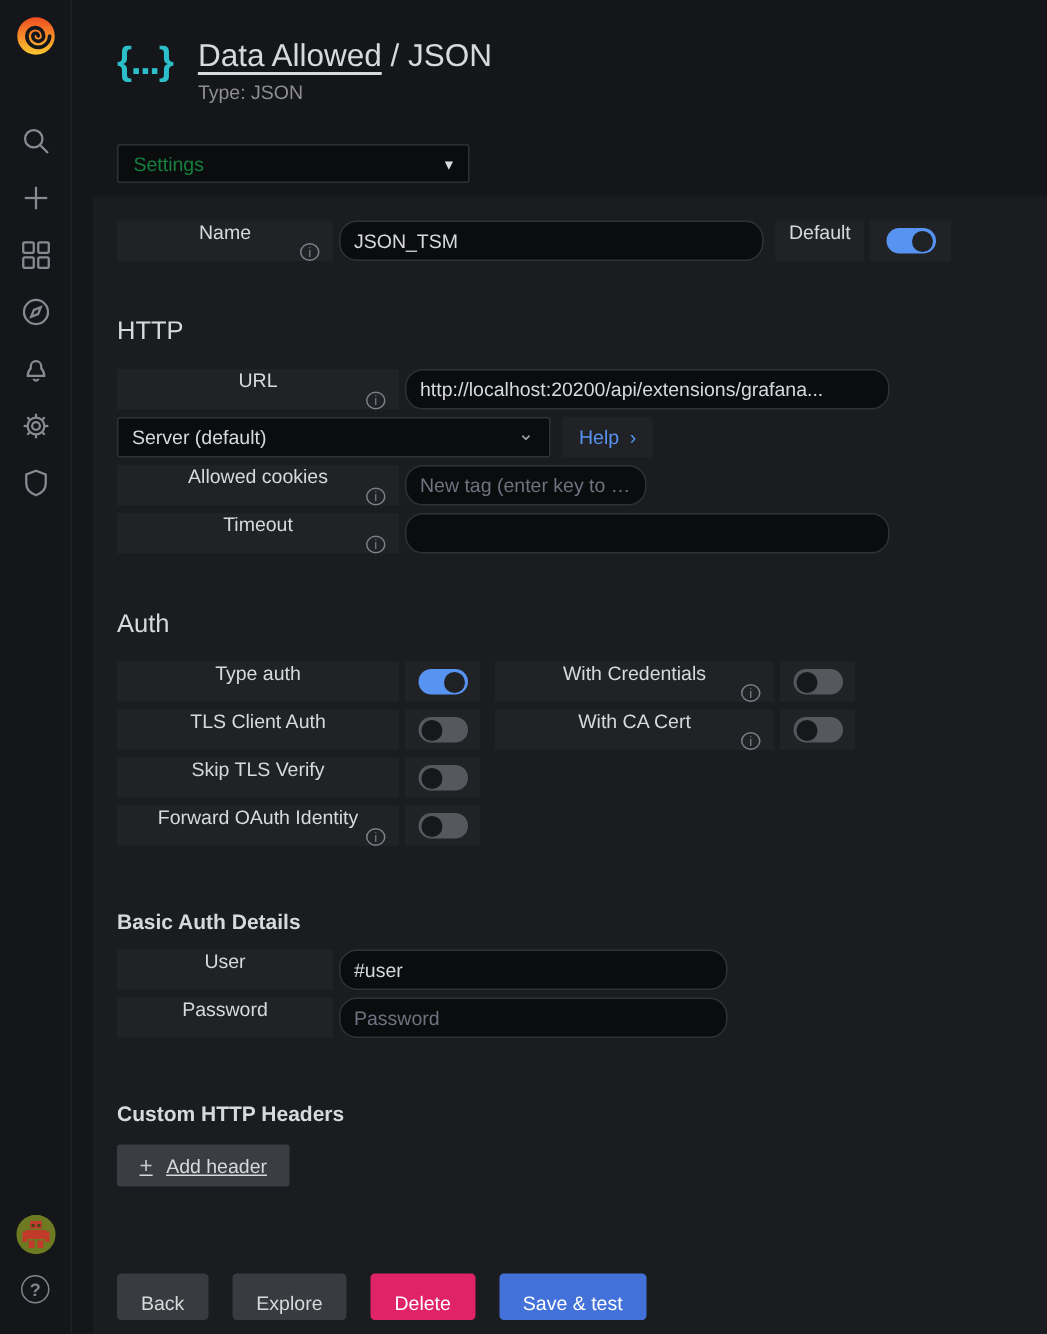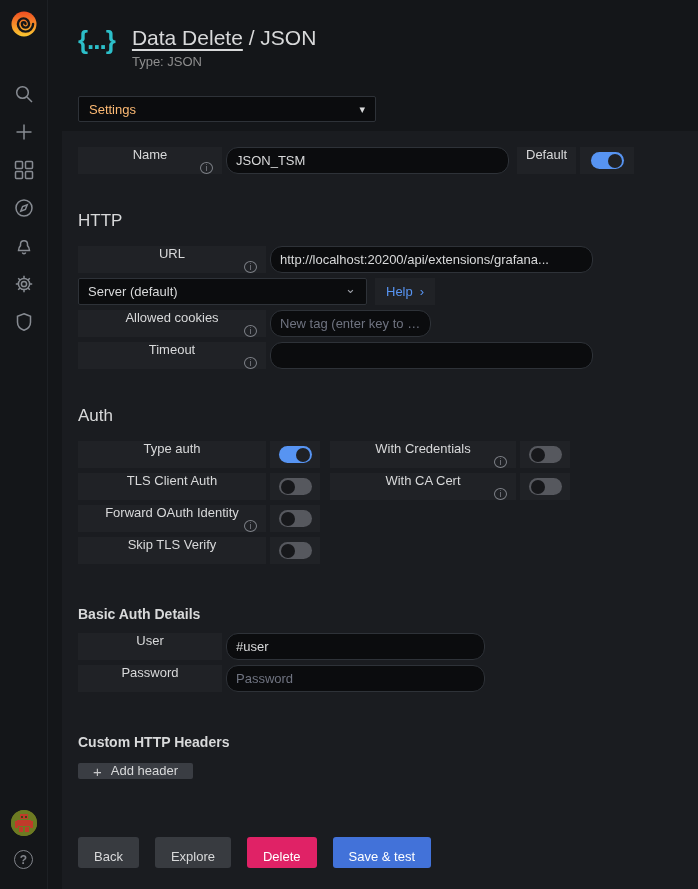--- a/index.html
+++ b/index.html
@@ -30,23 +30,23 @@
 
   
   .main { margin-left:48px; }
   .page-header { padding:26px 0 0 30px; display:flex; }
   .ds-logo { color:#2cbfc9; font-size:26px; font-weight:700; letter-spacing:-1px; margin-right:17px; line-height:1.15; }
   .title-line { font-size:21px; font-weight:500; color:#d8d9da; }
   .title-line .crumb-link { text-decoration:underline; text-underline-offset:4px; cursor:pointer; }
   .subtitle { font-size:13px; color:#8e8e8e; margin-top:4px; }
 
   .tab-select {
-    margin:27px 0 0 30px; width:298px; height:26px;
+    margin:27px 0 0 30px; width:235px; height:26px;
     background:#0b0c0e; border:1px solid #2e3238; border-radius:2px;
-    display:flex; align-items:center; padding:0 10px; font-size:13px; color:#fdba74;
+    display:flex; align-items:center; padding:0 10px; font-size:13px; color:#15803d;
     cursor:pointer; position:relative;
   }
   .tab-select::after { content:"▾"; position:absolute; right:10px; color:#d8d9da; font-size:11px; }
 
   .panel {
     margin-left:14px; margin-top:9px; width:636px; min-height:756px;
     background:#1a1c20; padding:16px 16px 40px 16px;
   }
 
   .gf-row { display:flex; margin-bottom:5px; height:27px; }
@@ -97,24 +97,25 @@
   .tw54 { width:54px; } .tw50 { width:50px; }
   .switch { width:33px; height:17px; border-radius:9px; background:#56585e; position:relative; }
   .switch .knob { position:absolute; top:1.5px; left:2px; width:14px; height:14px; border-radius:50%; background:#17181b; }
   .switch.on { background:#5794f2; }
   .switch.on .knob { left:auto; right:2px; background:#1f2125; }
 
   .default-label { margin-left:8px; }
   .auth-right { margin-left:6px; }
 
   .add-header-btn {
-    margin-top:13px; height:16px; background:#3a3d43; border:none; border-radius:2px;
+    margin-top:13px; height:28px; background:#3a3d43; border:none; border-radius:2px;
     color:#d8d9da; font-size:13px; font-weight:500; padding:0 15px;
-    display:flex; gap:9px; cursor:pointer;
+    display:flex; align-items:center; gap:9px; cursor:pointer;
     font-family:"Liberation Sans", sans-serif;
+    text-decoration:underline;
   }
   .add-header-btn .plus { font-size:15px; font-weight:400; color:#c7c8ca; }
   .add-header-btn .plus::before { content:"+"; }
 
   .actions { display:flex; gap:16px; margin-top:58px; }
   .btn {
     height:31px; border:none; border-radius:3px; padding:12px 16px;
     font-size:13px; font-weight:500; color:#d8d9da; cursor:pointer;
     font-family:"Liberation Sans", sans-serif;
   }
@@ -210,21 +211,21 @@
     <div class="help-circle"></div>
   </div>
 </aside>
 
 <main class="main">
 
   <header class="page-header">
     <div class="ds-logo">{...}</div>
     <div class="titles">
       <div class="title-line">
-        <span class="crumb-link">Data Delete</span><span> / </span><span>JSON</span>
+        <span class="crumb-link">Data Allowed</span><span> / </span><span>JSON</span>
       </div>
       <div class="subtitle">Type: JSON</div>
     </div>
   </header>
 
   <div class="tab-select">
     <span>Settings</span>
   </div>
 
   <section class="panel">
@@ -317,33 +318,33 @@
       </div>
       <div class="toggle-cell tw50">
         <span class="switch">
             <span class="knob"></span>
           </span>
       </div>
     </div>
 
     <div class="gf-row">
       <div class="gf-label w188">
+        <span>Skip TLS Verify</span>
+      </div>
+      <div class="toggle-cell tw50">
+        <span class="switch">
+            <span class="knob"></span>
+          </span>
+      </div>
+    </div>
+
+    <div class="gf-row">
+      <div class="gf-label w188">
         <span>Forward OAuth Identity</span>
         <i class="info-icon"></i>
-      </div>
-      <div class="toggle-cell tw50">
-        <span class="switch">
-            <span class="knob"></span>
-          </span>
-      </div>
-    </div>
-
-    <div class="gf-row">
-      <div class="gf-label w188">
-        <span>Skip TLS Verify</span>
       </div>
       <div class="toggle-cell tw50">
         <span class="switch">
             <span class="knob"></span>
           </span>
       </div>
     </div>
 
     <h3 class="sub-section-title">Basic Auth Details</h3>
 

